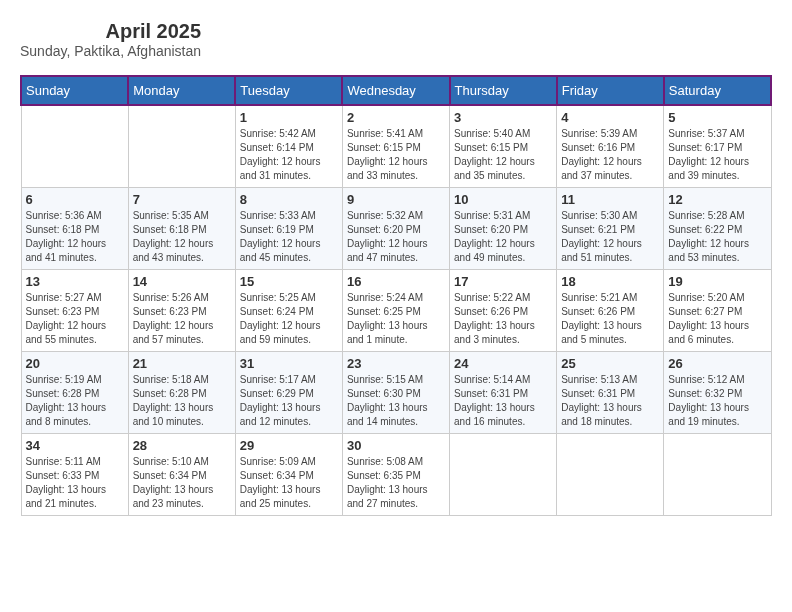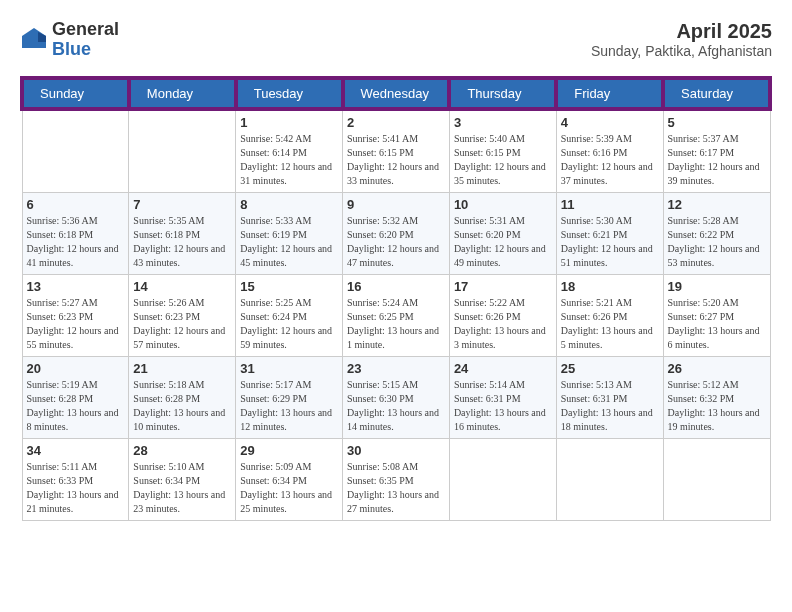--- a/index.html
+++ b/index.html
@@ -53,25 +53,25 @@
       color: #555;
     }
     .calendar {
       width: 100%;
       border-collapse: collapse;
       font-size: 11px;
     }
     .calendar th {
       background: #2e6db4;
       color: #fff;
-      padding: 6px 16px;
+      padding: 6px 4px;
       text-align: left;
       font-size: 13px;
       font-weight: normal;
-      border: 4px solid #701a75;
+      border: 2px solid #701a75;
     }
     .calendar td {
       border: 1px solid #ccc;
       vertical-align: top;
       padding: 4px;
       width: calc(100% / 7);
       height: 80px;
       background: #fff;
     }
     .calendar tr:nth-child(even) td {
@@ -81,41 +81,29 @@
       font-size: 13px;
       font-weight: bold;
       color: #333;
       display: block;
       margin-bottom: 2px;
     }
     .day-info {
       font-size: 10px;
       color: #444;
       line-height: 1.4;
-      font-family: Liberation Serif, serif;
     }
     .empty-cell {
       background: #fff !important;
     }
   </style>
 </head>
 <body>
 
 <div class="header">
-  <div class="logo">
-    <svg class="logo-icon" viewBox="0 0 28 28">
-      <polygon points="14,2 26,10 26,22 2,22 2,10" fill="#2e6db4"></polygon>
-      <polygon points="18,6 26,10 26,16 18,16" fill="#1a4a8a"></polygon>
-      <rect x="2" y="16" width="24" height="6" fill="#2e6db4"></rect>
-    </svg>
-    <div class="logo-text">
-      <span class="logo-general">General</span>
-      <span class="logo-blue">Blue</span>
-    </div>
-  </div>
   <div class="title-block">
     <div class="month-title">April 2025</div>
     <div class="location">Sunday, Paktika, Afghanistan</div>
   </div>
 </div>
 
 <table class="calendar">
   <thead>
     <tr id="calendar-header">
     <th>Sunday</th>

